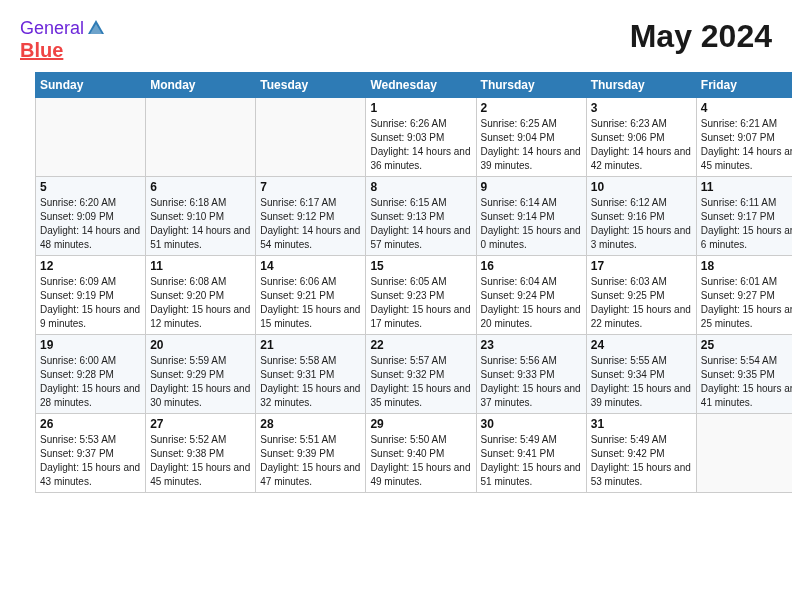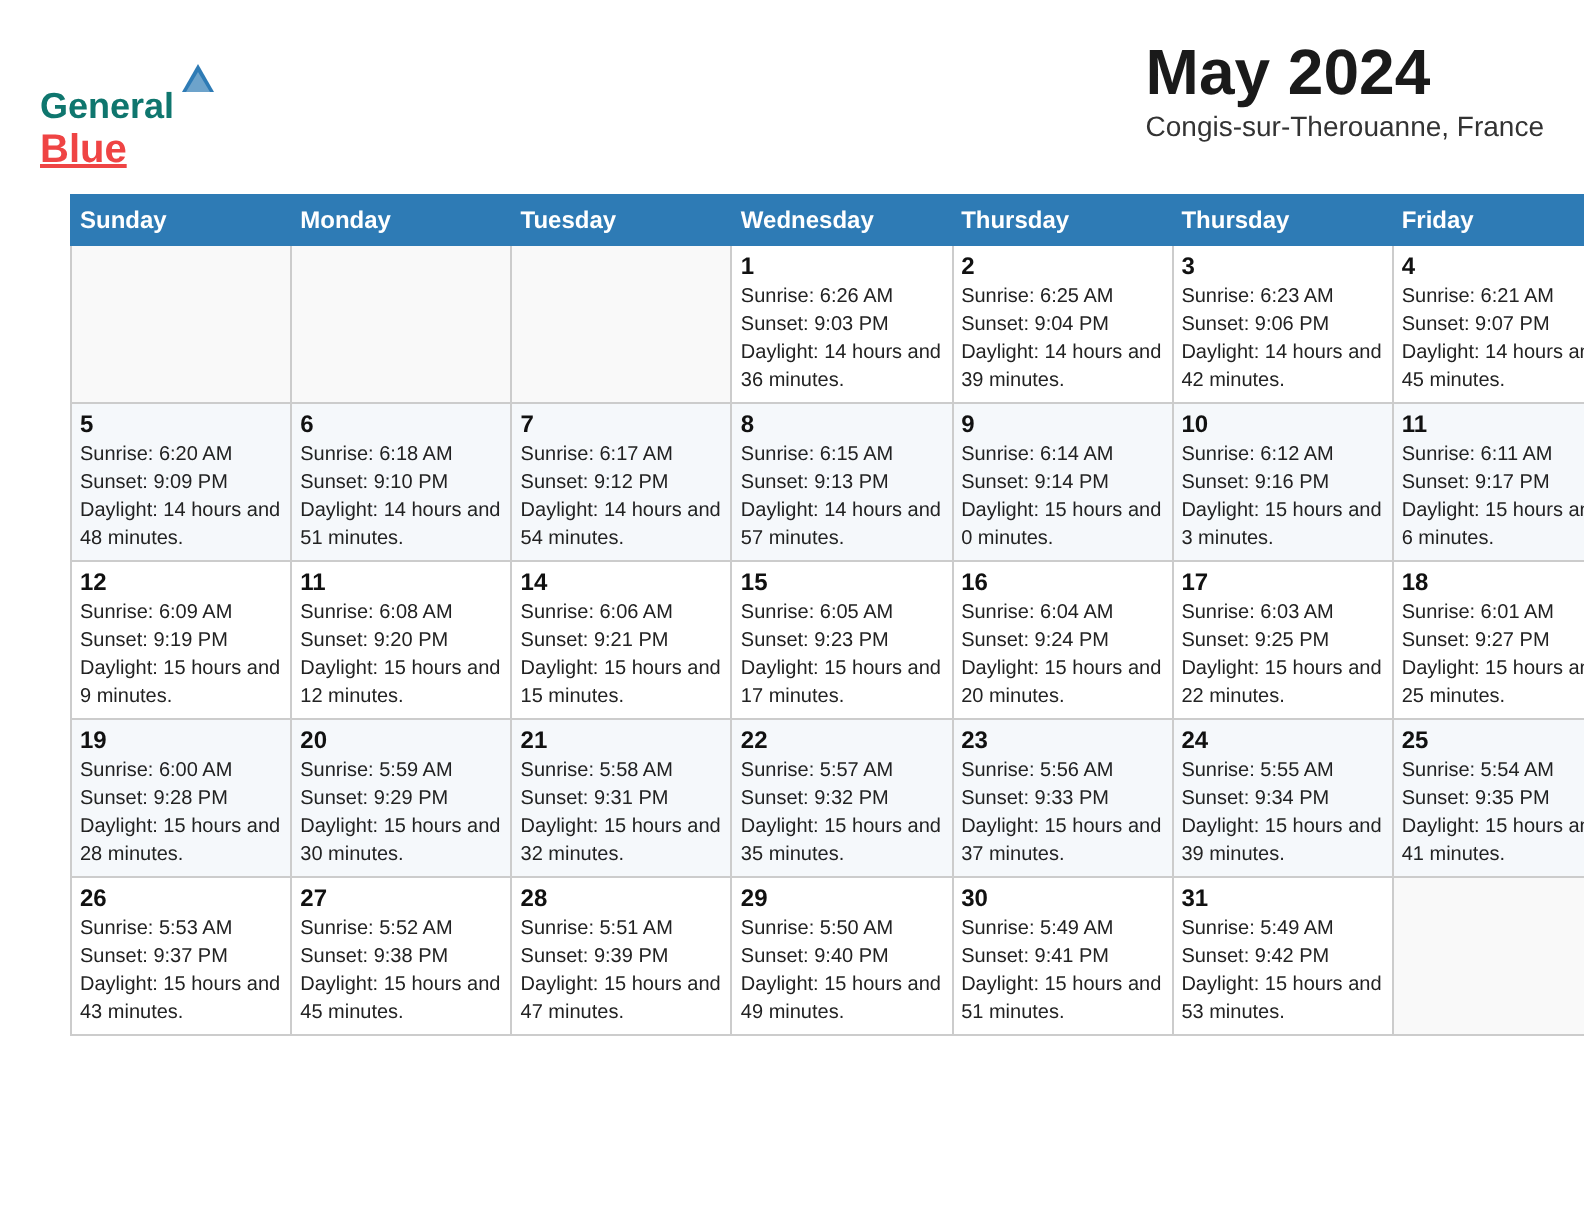--- a/index.html
+++ b/index.html
@@ -19,20 +19,21 @@
     .logo {
       display: flex;
       flex-direction: column;
       align-items: flex-start;
     }
     .logo-row {
       display: flex;
       align-items: center;
     }
     .title-area {
+      text-align: right;
     }
     .month-title {
       font-size: 32px;
       font-weight: bold;
       color: #1a1a1a;
     }
     .subtitle {
       font-size: 14px;
       color: #333;
     }
@@ -80,33 +81,32 @@
       line-height: 1.4;
       color: #222;
     }
   </style>
 </head>
 <body>
 
 <div class="header">
   <div class="logo">
     <div class="logo-row">
-      <span style="font-size:18px;font-weight:bold;color:#0f766e;margin-top:25px;">General</span>
+      <span style="font-size:18px;font-weight:normal;color:#6d28d9;">General</span>
       <svg width="20" height="20" viewBox="0 0 20 20" style="margin-left:2px;margin-top:-2px;">
         <polygon points="10,2 18,16 2,16" fill="#2e7bb5"></polygon>
         <polygon points="10,6 16,16 4,16" fill="#fff" opacity="0.3"></polygon>
       </svg>
     </div>
     <div>
       <span style="font-size:20px;font-weight:bold;color:#ef4444;text-decoration:underline;">Blue</span>
     </div>
   </div>
   <div class="title-area">
     <div class="month-title">May 2024</div>
-    <div class="subtitle">Congis-sur-Therouanne, France</div>
   </div>
 </div>
 
 <table>
   <thead>
     <tr id="weekday-header">
     <th>Sunday</th>
         <th>Monday</th>
         <th>Tuesday</th>
         <th>Wednesday</th>

